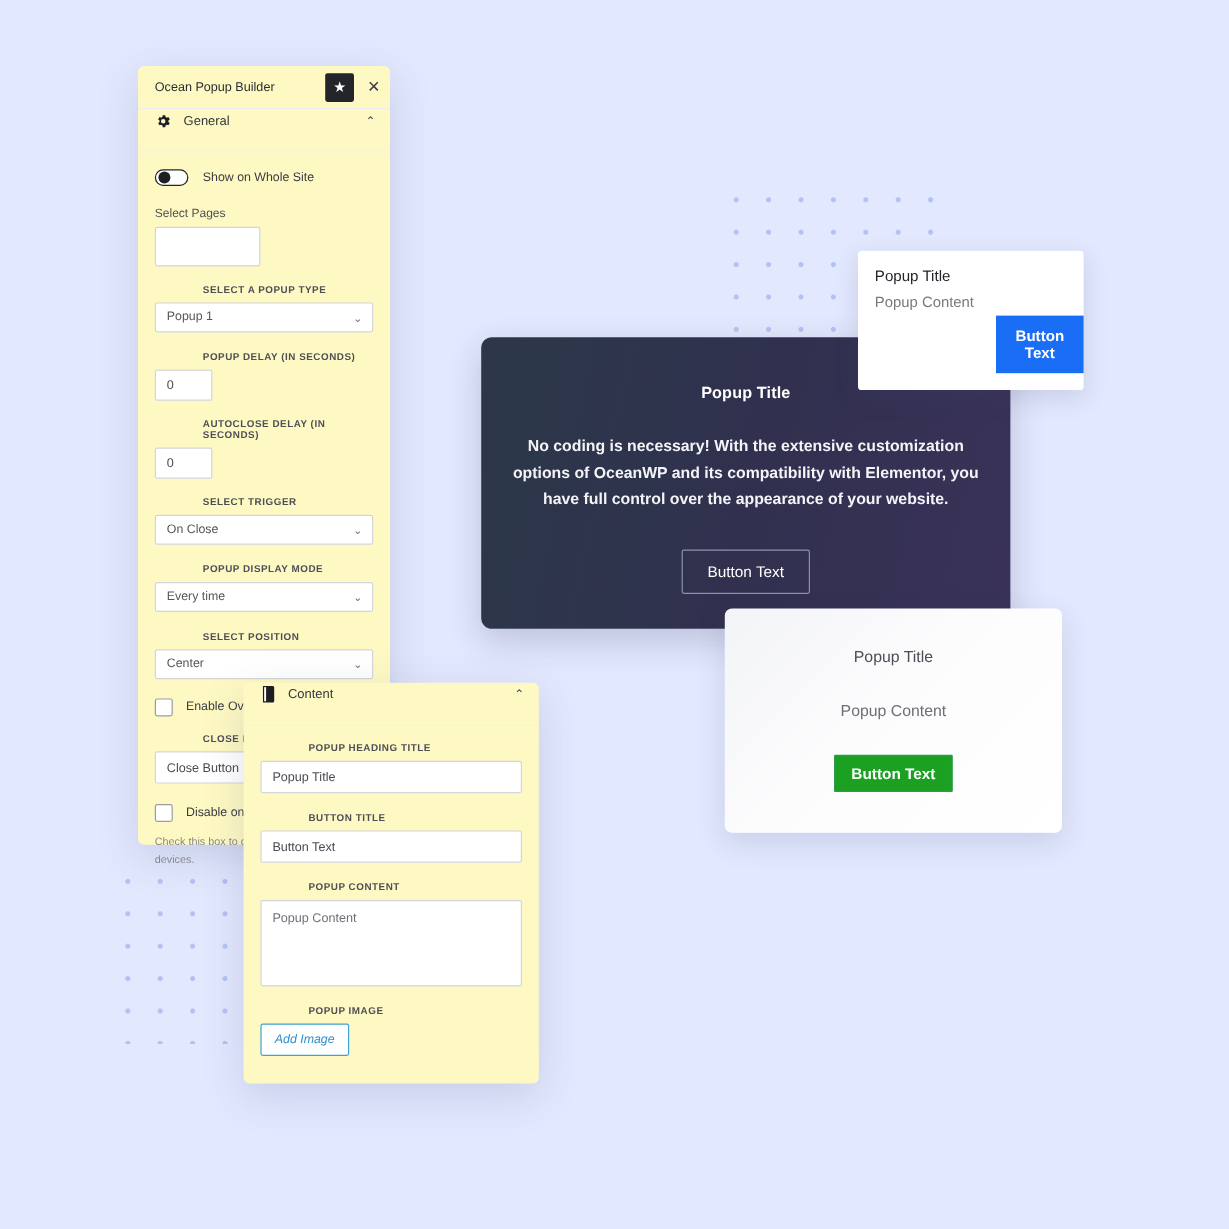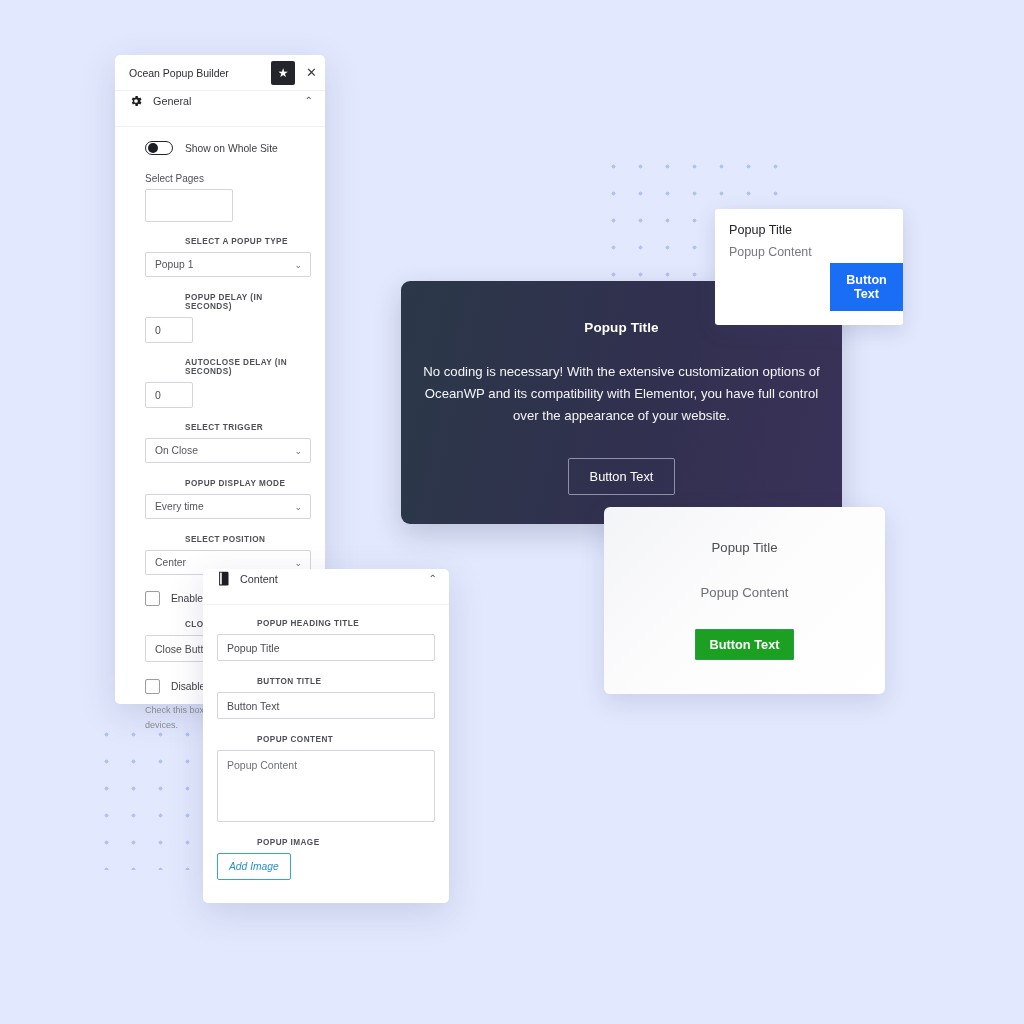--- a/index.html
+++ b/index.html
@@ -28,21 +28,21 @@
     border-radius: 9px;
     background: linear-gradient(103deg, #2b3848 0%, #31304f 55%, #3a3259 100%);
     box-shadow: 0 10px 28px rgba(40,45,80,.20);
     color: #fff; text-align: center;
   }
   #popup-dark .pd-title {
     font-size: 13.5px; font-weight: 700; letter-spacing: .1px;
     margin-top: 39px;
   }
   #popup-dark .pd-body {
-    font-size: 13.2px; line-height: 22px; font-weight: 400;
+    font-size: 13.2px; line-height: 22px; font-weight: 700;
     margin: 26px auto 0; width: 414px; color: #f4f4f8;
   }
   #popup-dark .pd-btn {
     display: inline-block; margin-top: 31px;
     border: 1px solid #8e90a8; border-radius: 2px;
     padding: 10px 21px; font-size: 12.8px; color: #fff;
     background: transparent;
   }
 
   
@@ -70,21 +70,21 @@
   #popup-green .pg-title { font-size: 13.2px; color: #4c4e55; margin-top: 33px; }
   #popup-green .pg-content { font-size: 13.2px; color: #6d6f76; margin-top: 30px; }
   #popup-green .pg-btn {
     display: inline-block; margin-top: 29px; background: #1ba022;
     color: #fff; font-size: 12.8px; font-weight: 700; padding: 7px 13px;
     border: 1px solid #2c9b4e; border-radius: 1px;
   }
 
   
   .panel {
-    position: absolute; background: #ffffff; border-radius: 5px;
+    position: absolute; background: #fef9c3; border-radius: 5px;
     box-shadow: 0 10px 34px rgba(70,80,130,.17);
   }
   #panel-general { left: 115px; top: 55px; width: 210px; height: 649px; }
   #panel-content { left: 203px; top: 569px; width: 246px; height: 334px; }
 
   .panel-titlebar {
     height: 36px; display: flex; align-items: center;
     padding: 0 8px 0 14px; border-bottom: 1px solid #eceef1;
   }
   .panel-titlebar .pt-text { font-size: 10.5px; color: #2b2d33; flex: 1; }
@@ -97,21 +97,21 @@
 
   .section-head {
     height: 36px; display: flex; align-items: center; gap: 10px;
     padding: 0 12px 16px 14px; border-bottom: 1px solid #f0f1f4;
   }
   .section-head .sh-label { font-size: 10.8px; color: #34363c; flex: 1; }
   .sh-chev { font-size: 10px; color: #4a4c52; }
   .gear { width: 14px; height: 14px; }
   .book { width: 13px; height: 15px; }
 
-  .panel-body { padding: 14px 14px 0 14px; margin-left: 16px; }
+  .panel-body { padding: 14px 14px 0 14px; }
 
   .toggle-row { display: flex; align-items: center; gap: 12px; margin-bottom: 18px; }
   .toggle {
     width: 28px; height: 14px; border-radius: 8px;
     border: 1px solid #24252a; background: #fff;
     display: flex; align-items: center; padding: 1.5px;
   }
   .toggle .knob { width: 10px; height: 10px; border-radius: 50%; background: #1e1f24; }
   .toggle-label { font-size: 10.3px; color: #3a3c42; }
 

